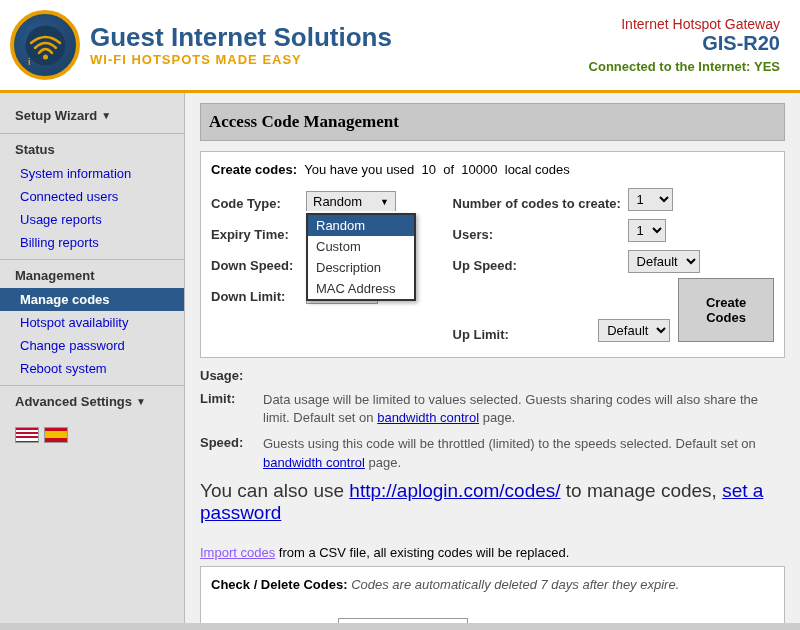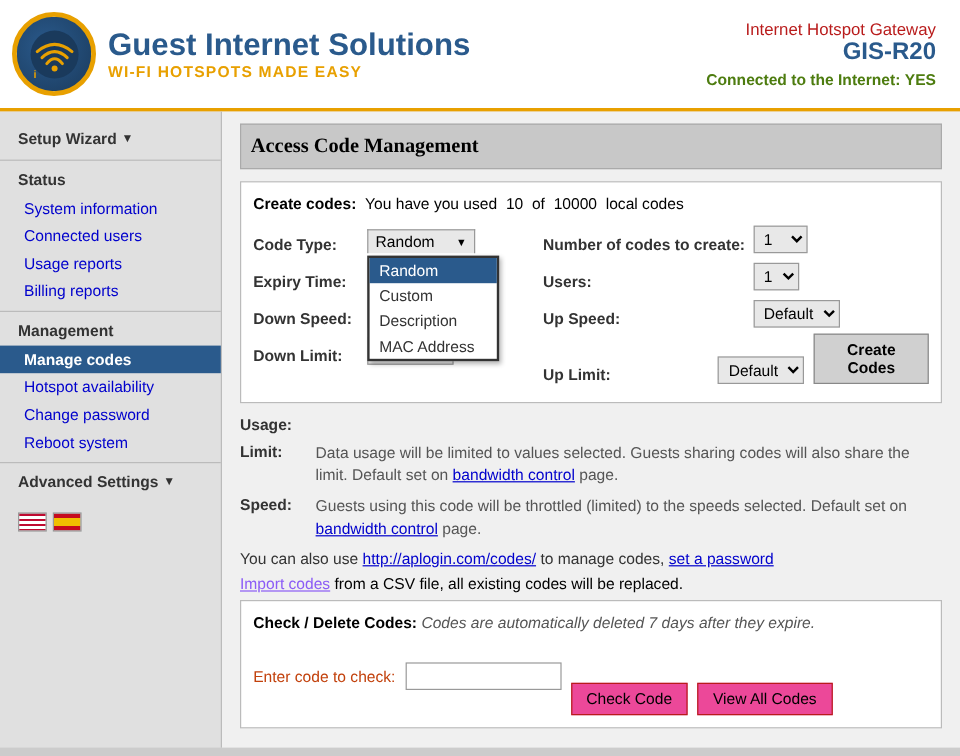--- a/index.html
+++ b/index.html
@@ -53,29 +53,29 @@
     .form-control-wrap { position: relative; }
     select { background: #e8e8e8; border: 1px solid #999; padding: 2px 4px; font-size: 13px; cursor: pointer; }
 
     
     .dropdown-popup { position: absolute; top: 22px; left: 0; z-index: 100; border: 2px solid #333; background: #fff; min-width: 110px; box-shadow: 2px 2px 4px rgba(0,0,0,0.3); }
     .dropdown-popup-item { padding: 3px 8px; cursor: pointer; font-size: 13px; color: #333; }
     .dropdown-popup-item.selected { background: #2a5a8c; color: #fff; }
     .dropdown-selected { background: #e8e8e8; border: 1px solid #999; padding: 2px 6px; font-size: 13px; display: flex; align-items: center; justify-content: space-between; gap: 8px; min-width: 90px; cursor: pointer; border-bottom: none; }
     .dropdown-selected span.arrow { font-size: 9px; }
 
-    .create-btn { background: #d0d0d0; border: 1px solid #888; padding: 5px 12px; font-size: 13px; cursor: pointer; font-weight: bold; margin-left: 8px; }
+    .create-btn { background: #d0d0d0; border: 1px solid #888; padding: 16px 12px; font-size: 13px; cursor: pointer; font-weight: bold; margin-left: 8px; }
 
     
     .info-section { margin-bottom: 8px; display: flex; gap: 8px; }
     .info-label { font-weight: bold; color: #333; min-width: 55px; }
     .info-text { color: #555; font-size: 13px; line-height: 1.4; }
     .info-text a { color: #0000cc; }
 
-    .url-line { margin-bottom: 6px; font-size: 13px; color: #333; }
+    .url-line { margin-bottom: 21px; font-size: 19px; color: #333; }
     .url-line a { color: #0000cc; }
     .import-line { margin-bottom: 6px; font-size: 13px; }
     .import-line a { color: #8b5cf6; }
 
     
     .check-panel { background: #fff; border: 1px solid #bbb; padding: 10px; }
     .check-panel-title { font-weight: bold; font-size: 13px; margin-bottom: 0; }
     .check-panel-title span { color: #555; font-weight: normal; font-style: italic; }
     .check-row { display: flex; align-items: center; gap: 8px; padding-top: 5px; }
     .check-label { font-size: 13px; color: #c2410c; }

